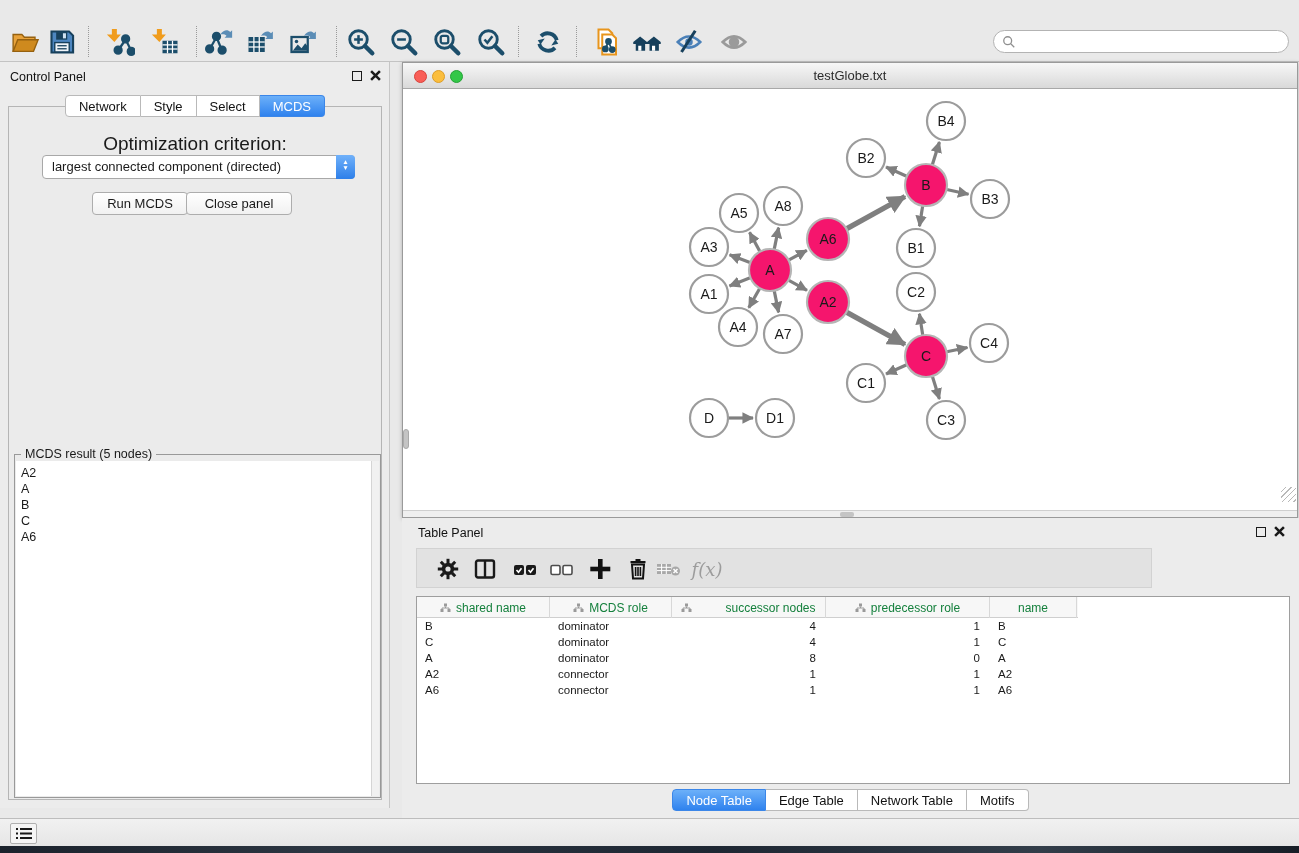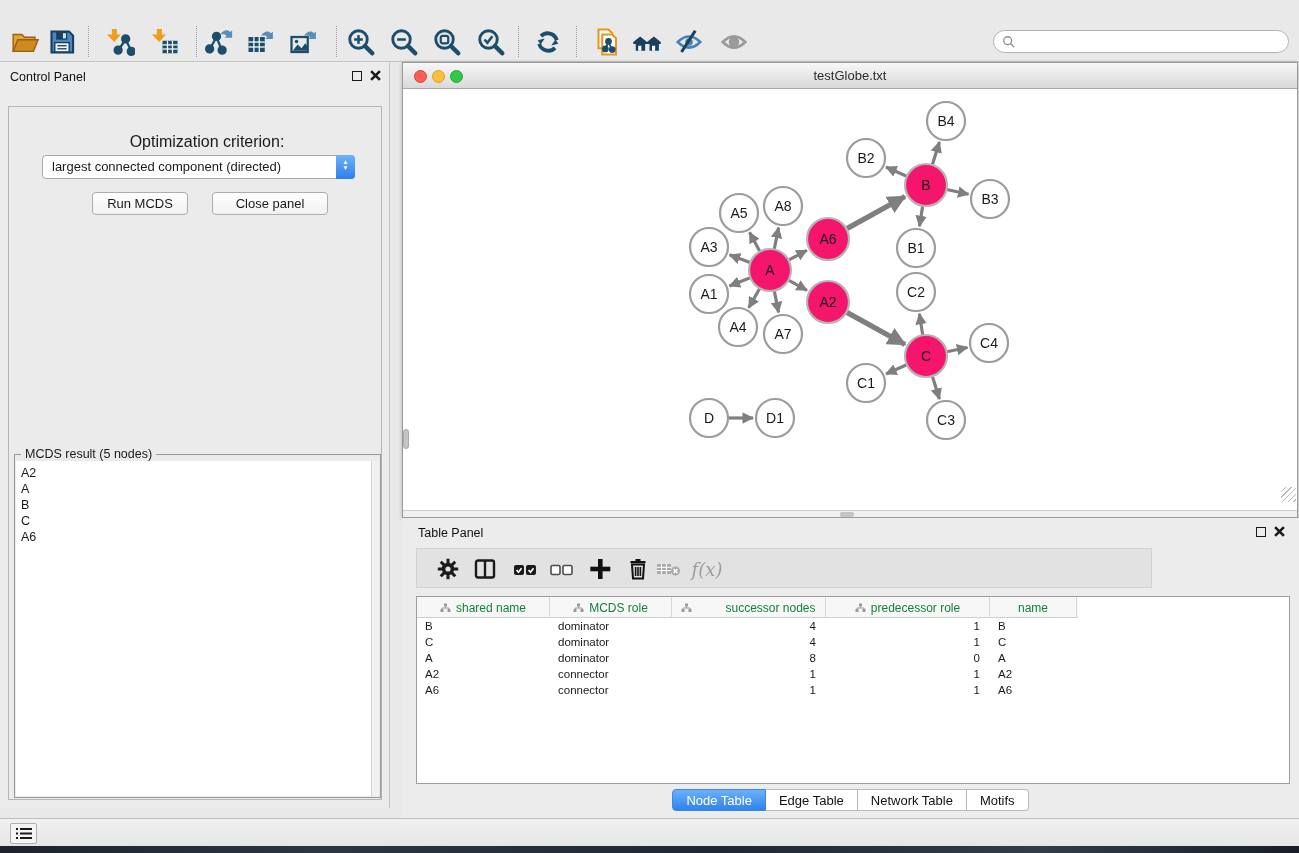--- a/index.html
+++ b/index.html
@@ -38,21 +38,21 @@
   .cp-body { position:absolute; left:8px; top:44px; width:374px; height:694px;
     border:1px solid #b5b5b5; background:#ebebeb; }
   .cp-tabs { position:absolute; top:33px; left:0; width:390px; text-align:center; z-index:2; }
   .cp-tab, .tp-tab { display:inline-block; height:22px; line-height:21px;
     padding:0 13px; background:#fff; border:1px solid #b9b9b9; border-left:none;
     font-size:13px; color:#111; vertical-align:top; cursor:default; }
   .cp-tab:first-child, .tp-tab:first-child { border-left:1px solid #b9b9b9; border-radius:4px 0 0 4px; }
   .cp-tab:last-child, .tp-tab:last-child { border-radius:0 4px 4px 0; }
   .cp-tab.active, .tp-tab.active {
     background:linear-gradient(#6cb0f9,#2f82ee); border-color:#3b86e8; color:#fff; }
-  .opt-label { position:absolute; top:71px; width:390px; text-align:center; font-size:16px;margin-left:12px; }
+  .opt-label { position:absolute; top:71px; width:390px; text-align:center; font-size:19px; }
   .dropdown { position:absolute; left:42px; top:93px; width:313px; height:24px;
     background:#fff; border:1px solid #a8a8a8; border-radius:4px; font-size:13px;
     line-height:22px; padding-left:9px; }
   .dd-step { position:absolute; right:-1px; top:-1px; width:19px; height:24px;
     border-radius:0 4px 4px 0; background:linear-gradient(#70b1fa,#2d7fe9);
     color:#fff; font-size:6px; text-align:center; line-height:1; padding-top:4px; }
   .dd-step span { display:block; transform:scale(1.1); }
   .btn { position:absolute; height:23px; background:linear-gradient(#ffffff,#f1f1f1);
     border:1px solid #adadad; border-radius:4px; font-size:13px; text-align:center;
     line-height:21px; cursor:default; }
@@ -280,30 +280,31 @@
     <div style="position:absolute; left:10px; top:8px" class="panel-title">Control Panel</div>
     <div class="win-btns" style="right:8px; top:8px">
       <span class="flbtn"></span>
       <span class="xbtn">
         <svg width="11" height="11" viewBox="0 0 10 10">
             <path d="M1 1 L9 9 M9 1 L1 9" stroke="#1a1a1a" stroke-width="2.3"></path>
           </svg>
       </span>
     </div>
     <div class="cp-body"></div>
+    <div class="cp-tabs"><span class="cp-tab">Network</span><span class="cp-tab">Style</span><span class="cp-tab">Select</span><span class="cp-tab active">MCDS</span></div>
     <div class="opt-label">Optimization criterion:</div>
     <div class="dropdown">
       <span>largest connected component (directed)</span>
       <span class="dd-step">
           <span>▲</span>
           <span>▼</span>
         </span>
     </div>
     <div class="btn" style="left:92px; top:130px; width:96px">Run MCDS</div>
-    <div class="btn" style="left:212px; top:130px; width:116px">Close panel</div>
+    <div class="btn" style="left:186px; top:130px; width:106px">Close panel</div>
     <div class="groupbox">
       <div class="gb-legend">MCDS result (5 nodes)</div>
       <div class="gb-list">
         <ul>
             <li>A2</li>
             <li>A</li>
             <li>B</li>
             <li>C</li>
             <li>A6</li>
           </ul>

